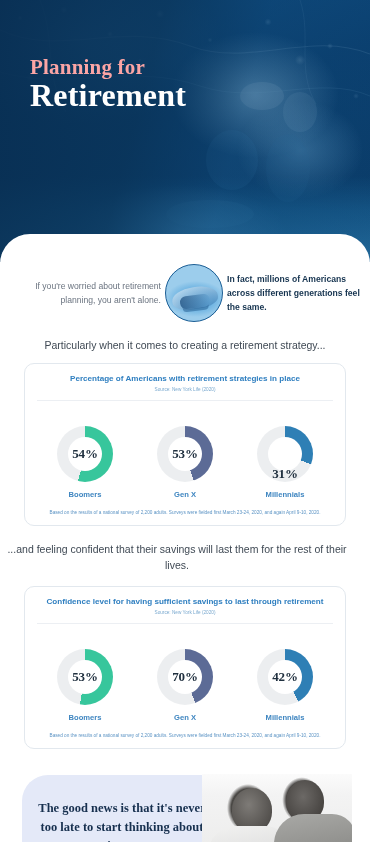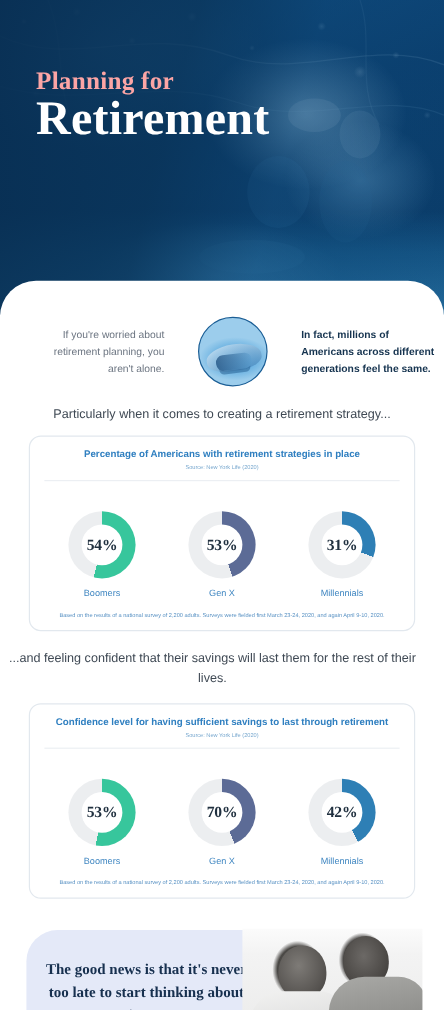--- a/index.html
+++ b/index.html
@@ -57,21 +57,21 @@
   .hero-text { position:absolute; left:30px; top:56px; width:280px; }
   .hero-kicker {
     color:#fca5a5;
     font-family:"Liberation Serif", serif;
     font-size:21px; font-weight:700; line-height:1.05;
     letter-spacing:.2px;
   }
   .hero-title {
     color:#ffffff;
     font-family:"Liberation Serif", serif;
-    font-size:40px; font-weight:700; line-height:1.02;
+    font-size:32px; font-weight:700; line-height:1.02;
     margin-top:1px; letter-spacing:.2px;
   }
   .hero-sub {
     margin-top:28px;
     color:#e4eef6;
     font-size:13.5px; line-height:1.45; font-weight:400;
   }
 
   
   .panel {
@@ -81,21 +81,21 @@
     border-top-left-radius:30px;
     border-top-right-radius:30px;
     min-height:400px;
     padding-top:22px;
     z-index:2;
   }
 
   
   .intro-row {
     display:flex; align-items:center; justify-content:center;
-    gap:28px; padding:8px 4px 0 22px;
+    gap:4px; padding:8px 4px 0 22px;
   }
   .intro-left {
     flex:1; text-align:right;
     font-size:8.6px; line-height:1.65; color:#6b7480;
   }
   .intro-right {
     flex:1; text-align:left;
     font-size:8.6px; line-height:1.65; color:#15334f; font-weight:700;
   }
   .hand-circle {
@@ -163,21 +163,21 @@
     background:#ffffff; border-radius:50%;
   }
   .donut-val {
     position:relative; z-index:2;
     font-family:"Liberation Serif", serif;
     font-size:13px; font-weight:700; color:#20303f;
     letter-spacing:-.2px;
   }
   .donut-label {
     margin-top:8px;
-    font-size:7.6px; color:#3f86c1; font-weight:400;text-align:center;
+    font-size:7.6px; color:#3f86c1; font-weight:700;text-align:center;
   }
   .card-foot {
     text-align:center;
     font-size:4.7px; line-height:1.55; color:#5b93c4;
     margin-top:7px;
   }
 
   .mid-line {
     text-align:center;
     font-size:10.5px; color:#3f4954;
@@ -283,21 +283,21 @@
           </div>
           <div class="donut-label">Boomers</div>
         </div>
         <div class="donut-cell">
           <div class="donut" style="background: conic-gradient(rgb(92, 107, 150) 0deg, rgb(92, 107, 150) 162deg, rgb(236, 238, 240) 162deg, rgb(236, 238, 240) 360deg);">
             <div class="donut-val">53%</div>
           </div>
           <div class="donut-label">Gen X</div>
         </div>
         <div class="donut-cell">
-          <div class="donut" style="background: conic-gradient(rgb(46, 127, 181) 0deg, rgb(46, 127, 181) 111.6deg, rgb(236, 238, 240) 111.6deg, rgb(236, 238, 240) 360deg);">
+          <div class="donut" style="background: conic-gradient(rgb(46, 127, 181) 0deg, rgb(46, 127, 181) 111.6deg, rgb(236, 238, 240) 111.6deg, rgb(236, 238, 240) 360deg); align-items: flex-end;">
             <div class="donut-val">31%</div>
           </div>
           <div class="donut-label">Millennials</div>
         </div>
       </div>
     <div class="card-foot">Based on the results of a national survey of 2,200 adults. Surveys were fielded first March 23-24, 2020, and again April 9-10, 2020.</div>
   </div>
 
   <div class="mid-line">...and feeling confident that their savings will last them for the rest of their lives.</div>
 

